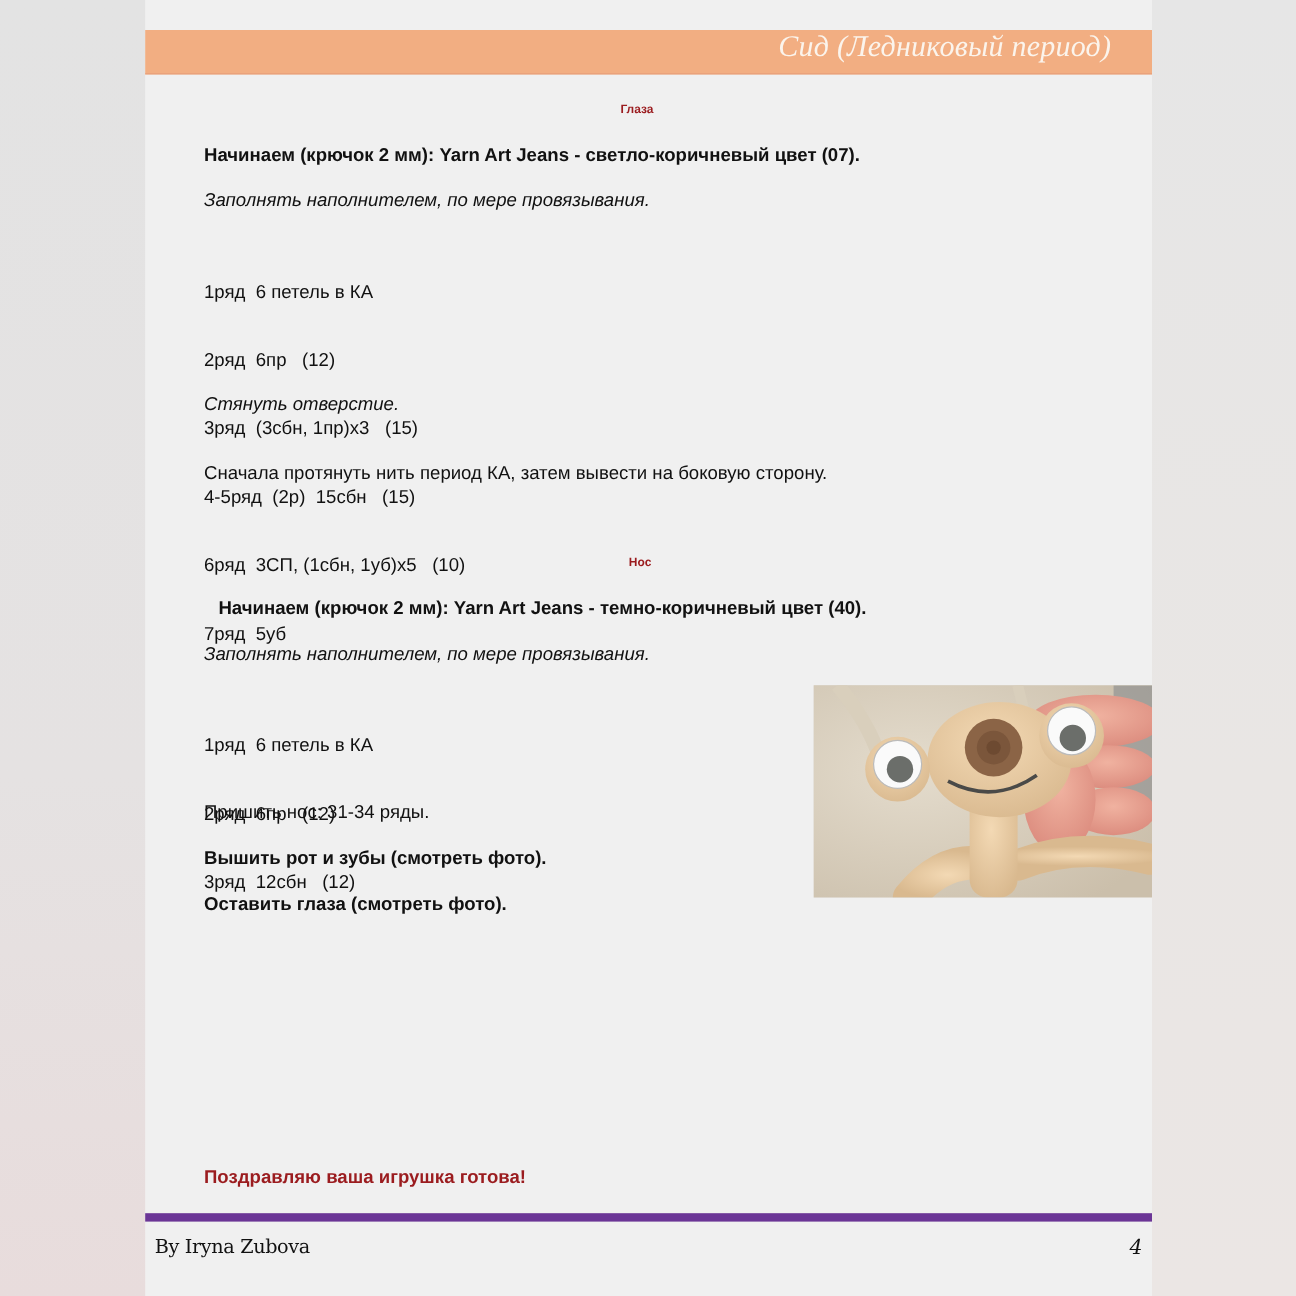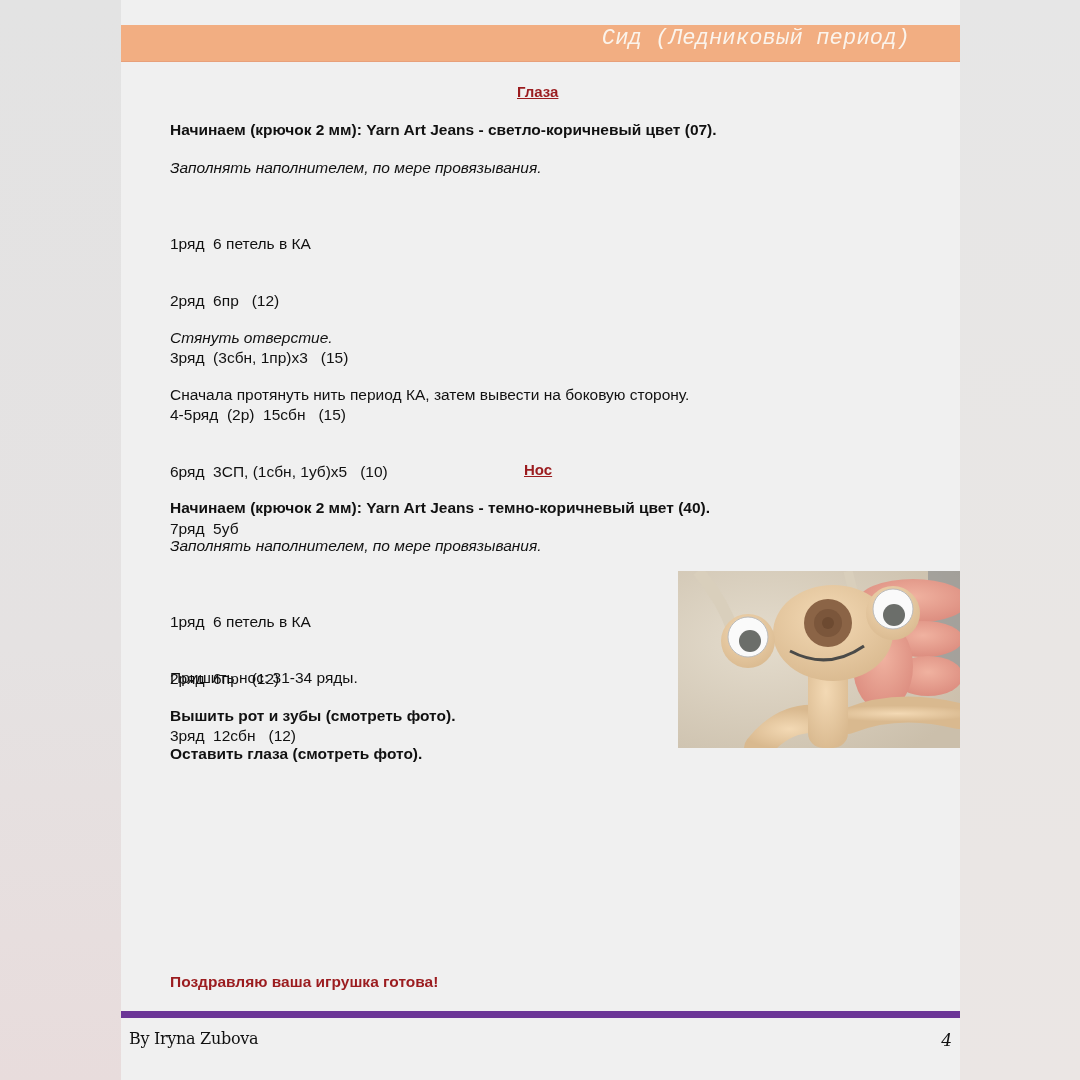--- a/index.html
+++ b/index.html
@@ -18,37 +18,37 @@
     .page {
       position: absolute; left: 121px; top: 0; width: 839px; height: 1080px;
       background: #f0f0f0;
     }
     .header-bar {
       position: absolute; left: 0; top: 25px; width: 839px; height: 37px;
       background: #f2ae82;
       border-bottom: 1px solid #e8a07a;
     }
     .header-title {
-      position: absolute; right: 50px; top: 1px;
-      font-family: Liberation Mono, monospace;
+      position: absolute; right: 34px; top: 1px;
+      font-family: Liberation Serif, serif;
       font-style: italic;
-      font-size: 22px;
+      font-size: 25px;
       color: #fbf4ec;
       letter-spacing: 0.2px;
       white-space: nowrap;
     }
     .content {
       position: absolute; left: 49px; top: 0; width: 760px;
       font-size: 15.5px; color: #111;
       line-height: 19px;
     }
     .abs { position: absolute; white-space: nowrap; }
     .section-title {
-      color: #9b1c1f; font-weight: bold; text-decoration: underline;
-      font-size: 15px;
+      color: #9b1c1f; font-weight: bold; 
+      font-size: 10px;
     }
     .bold { font-weight: bold; }
     .italic { font-style: italic; }
     .red-bold { color: #9b1c1f; font-weight: bold; }
     .photo {
       position: absolute; left: 508px; top: 571px; width: 282px; height: 177px;
       overflow: hidden; background: #d8d0c2;
     }
     .footer-line {
       position: absolute; left: 0; top: 1011px; width: 839px; height: 7px;
@@ -90,21 +90,21 @@
       <div>7ряд  5уб</div>
     </div>
 
     <div class="abs italic" style="left: 0; top: 328px;">
       <div>Стянуть отверстие.</div>
     </div>
 
     <div class="abs" style="left: 0; top: 385px;">Сначала протянуть нить период КА, затем вывести на боковую сторону.</div>
 
     <div class="abs section-title" style="left: 354px; top: 460px;">Нос</div>
-    <div class="abs bold" style="left: 0; top: 498px;">Начинаем (крючок 2 мм): Yarn Art Jeans - темно-коричневый цвет (40).</div>
+    <div class="abs bold" style="left: 12px; top: 498px;">Начинаем (крючок 2 мм): Yarn Art Jeans - темно-коричневый цвет (40).</div>
     <div class="abs italic" style="left: 0; top: 536px;">Заполнять наполнителем, по мере провязывания.</div>
 
     <div class="abs" style="left: 0; top: 574px; white-space: pre;">
       <div>1ряд  6 петель в КА</div>
       <div>2ряд  6пр   (12)</div>
       <div>3ряд  12сбн   (12)</div>
     </div>
 
     <div class="abs" style="left: 0; top: 668px;">Пришить нос: 31-34 ряды.</div>
     <div class="abs bold" style="left: 0; top: 706px;">Вышить рот и зубы (смотреть фото).</div>

